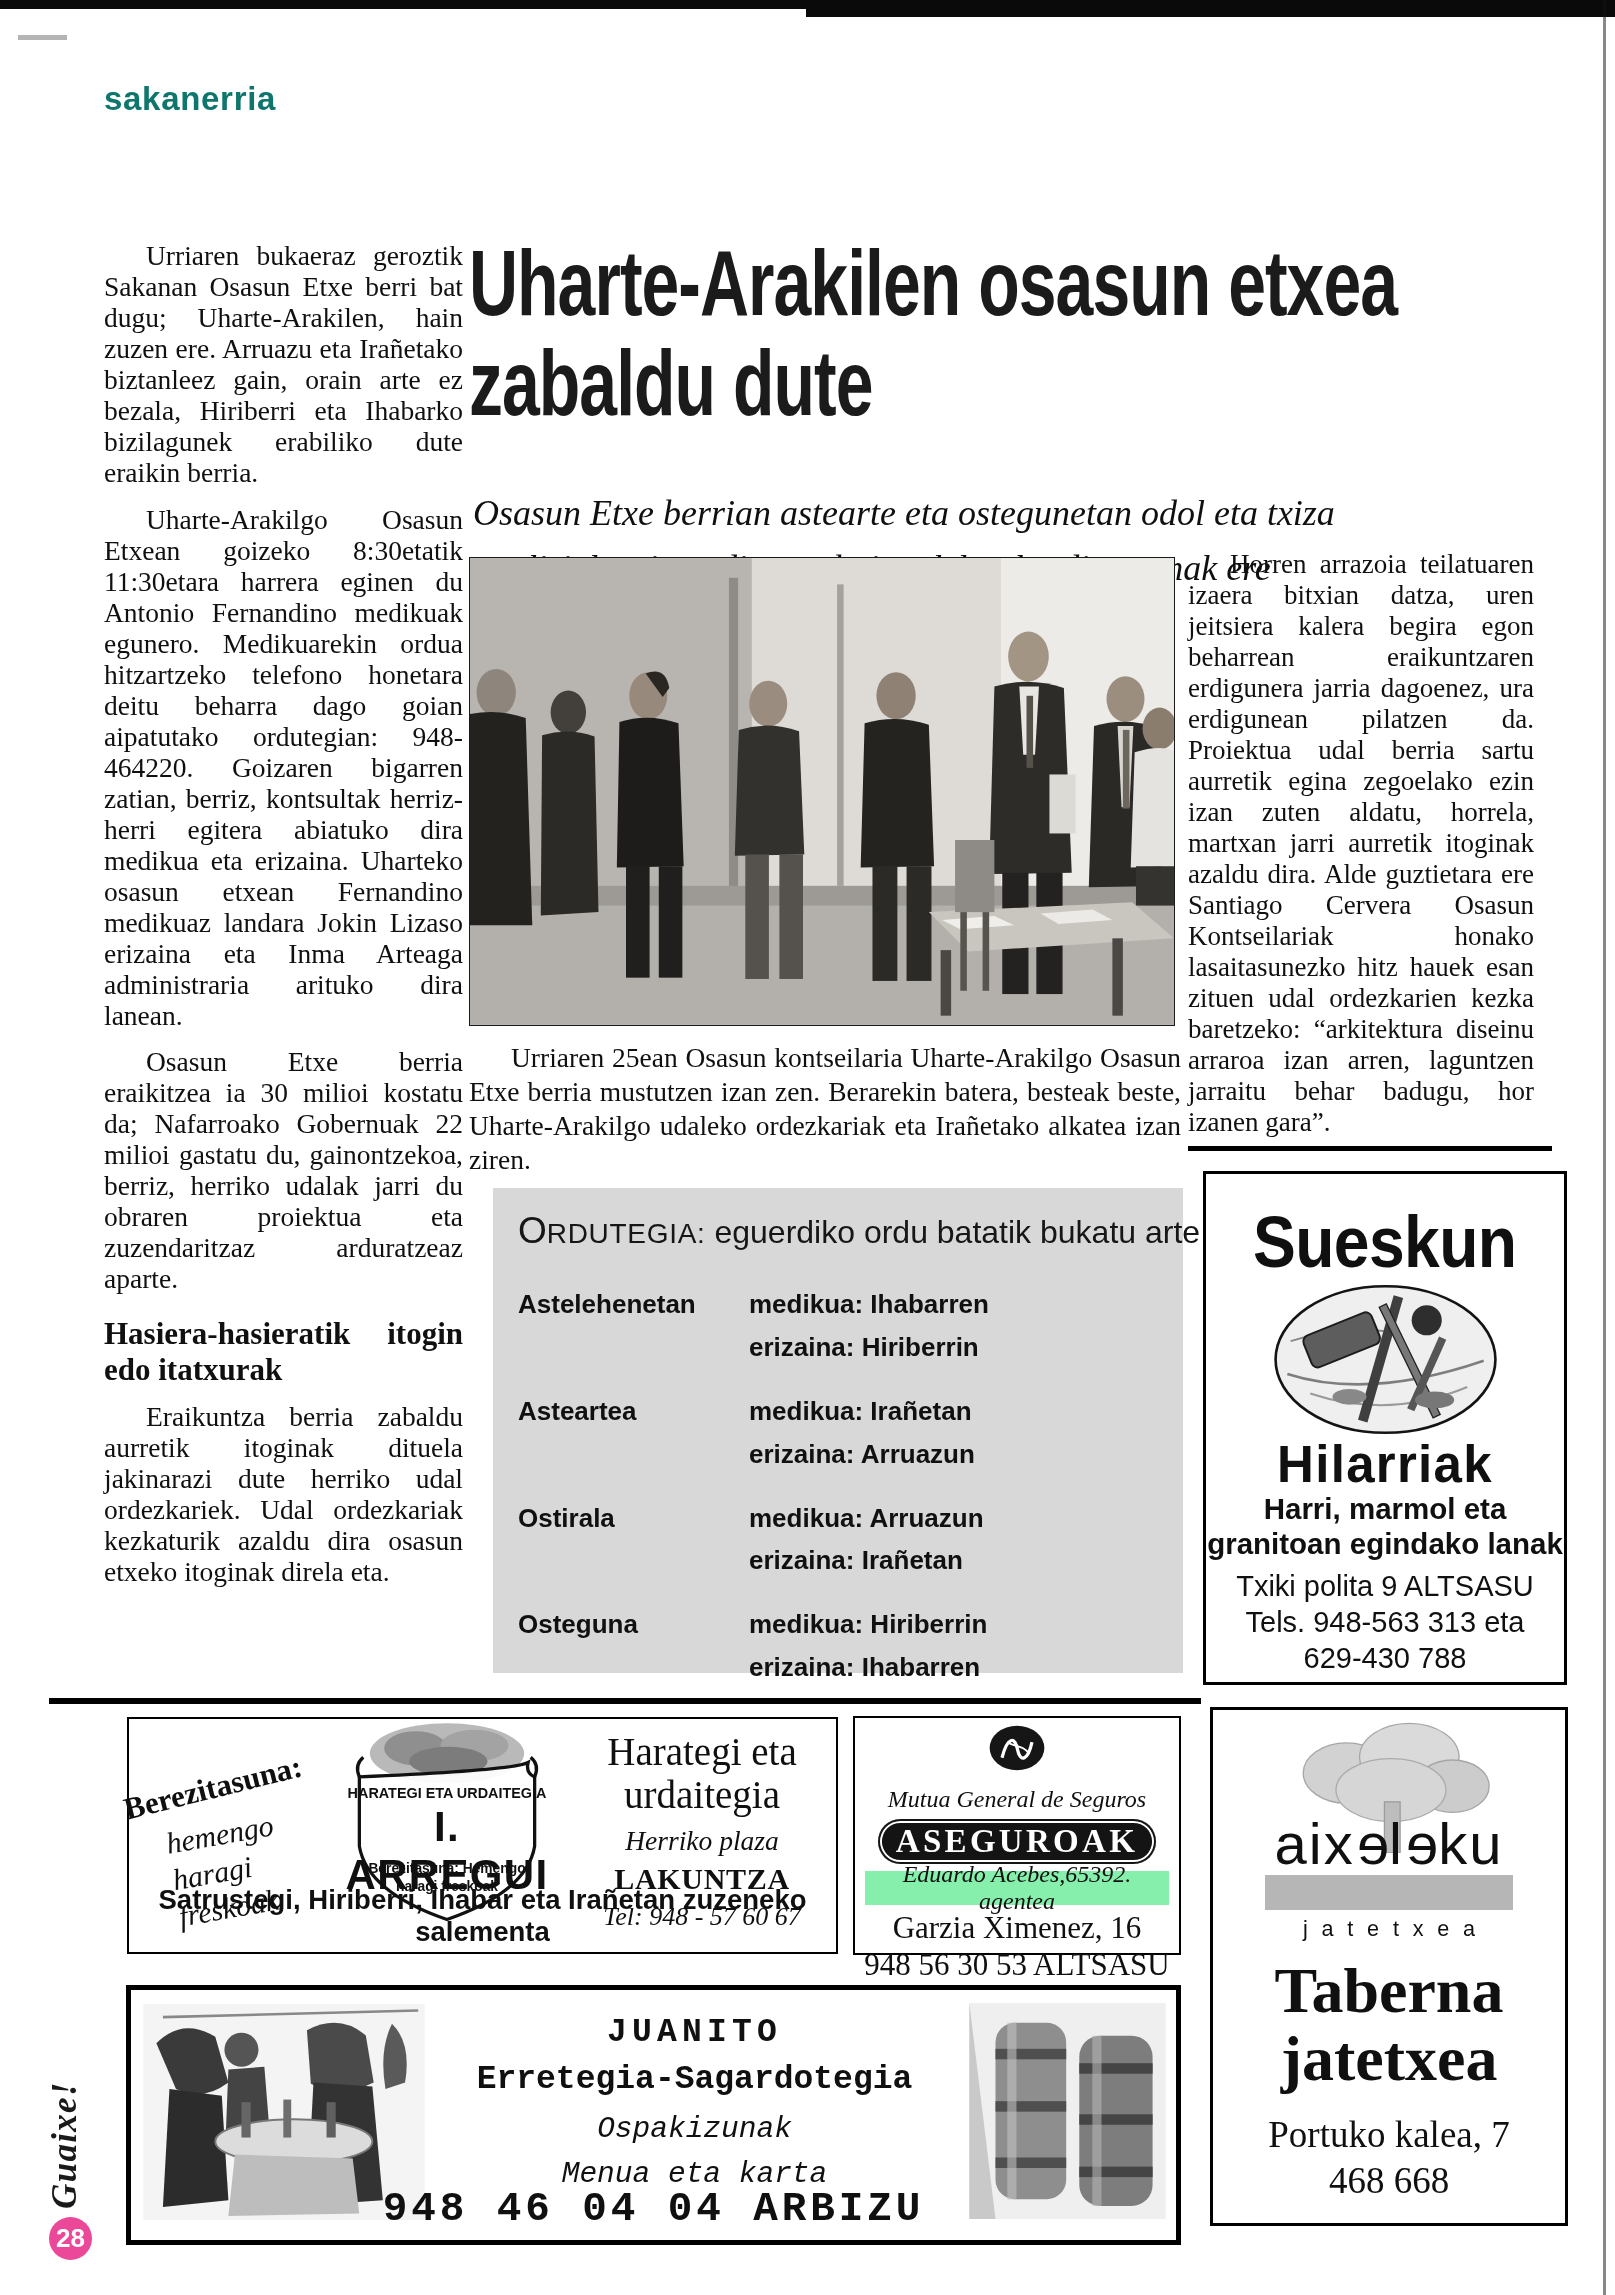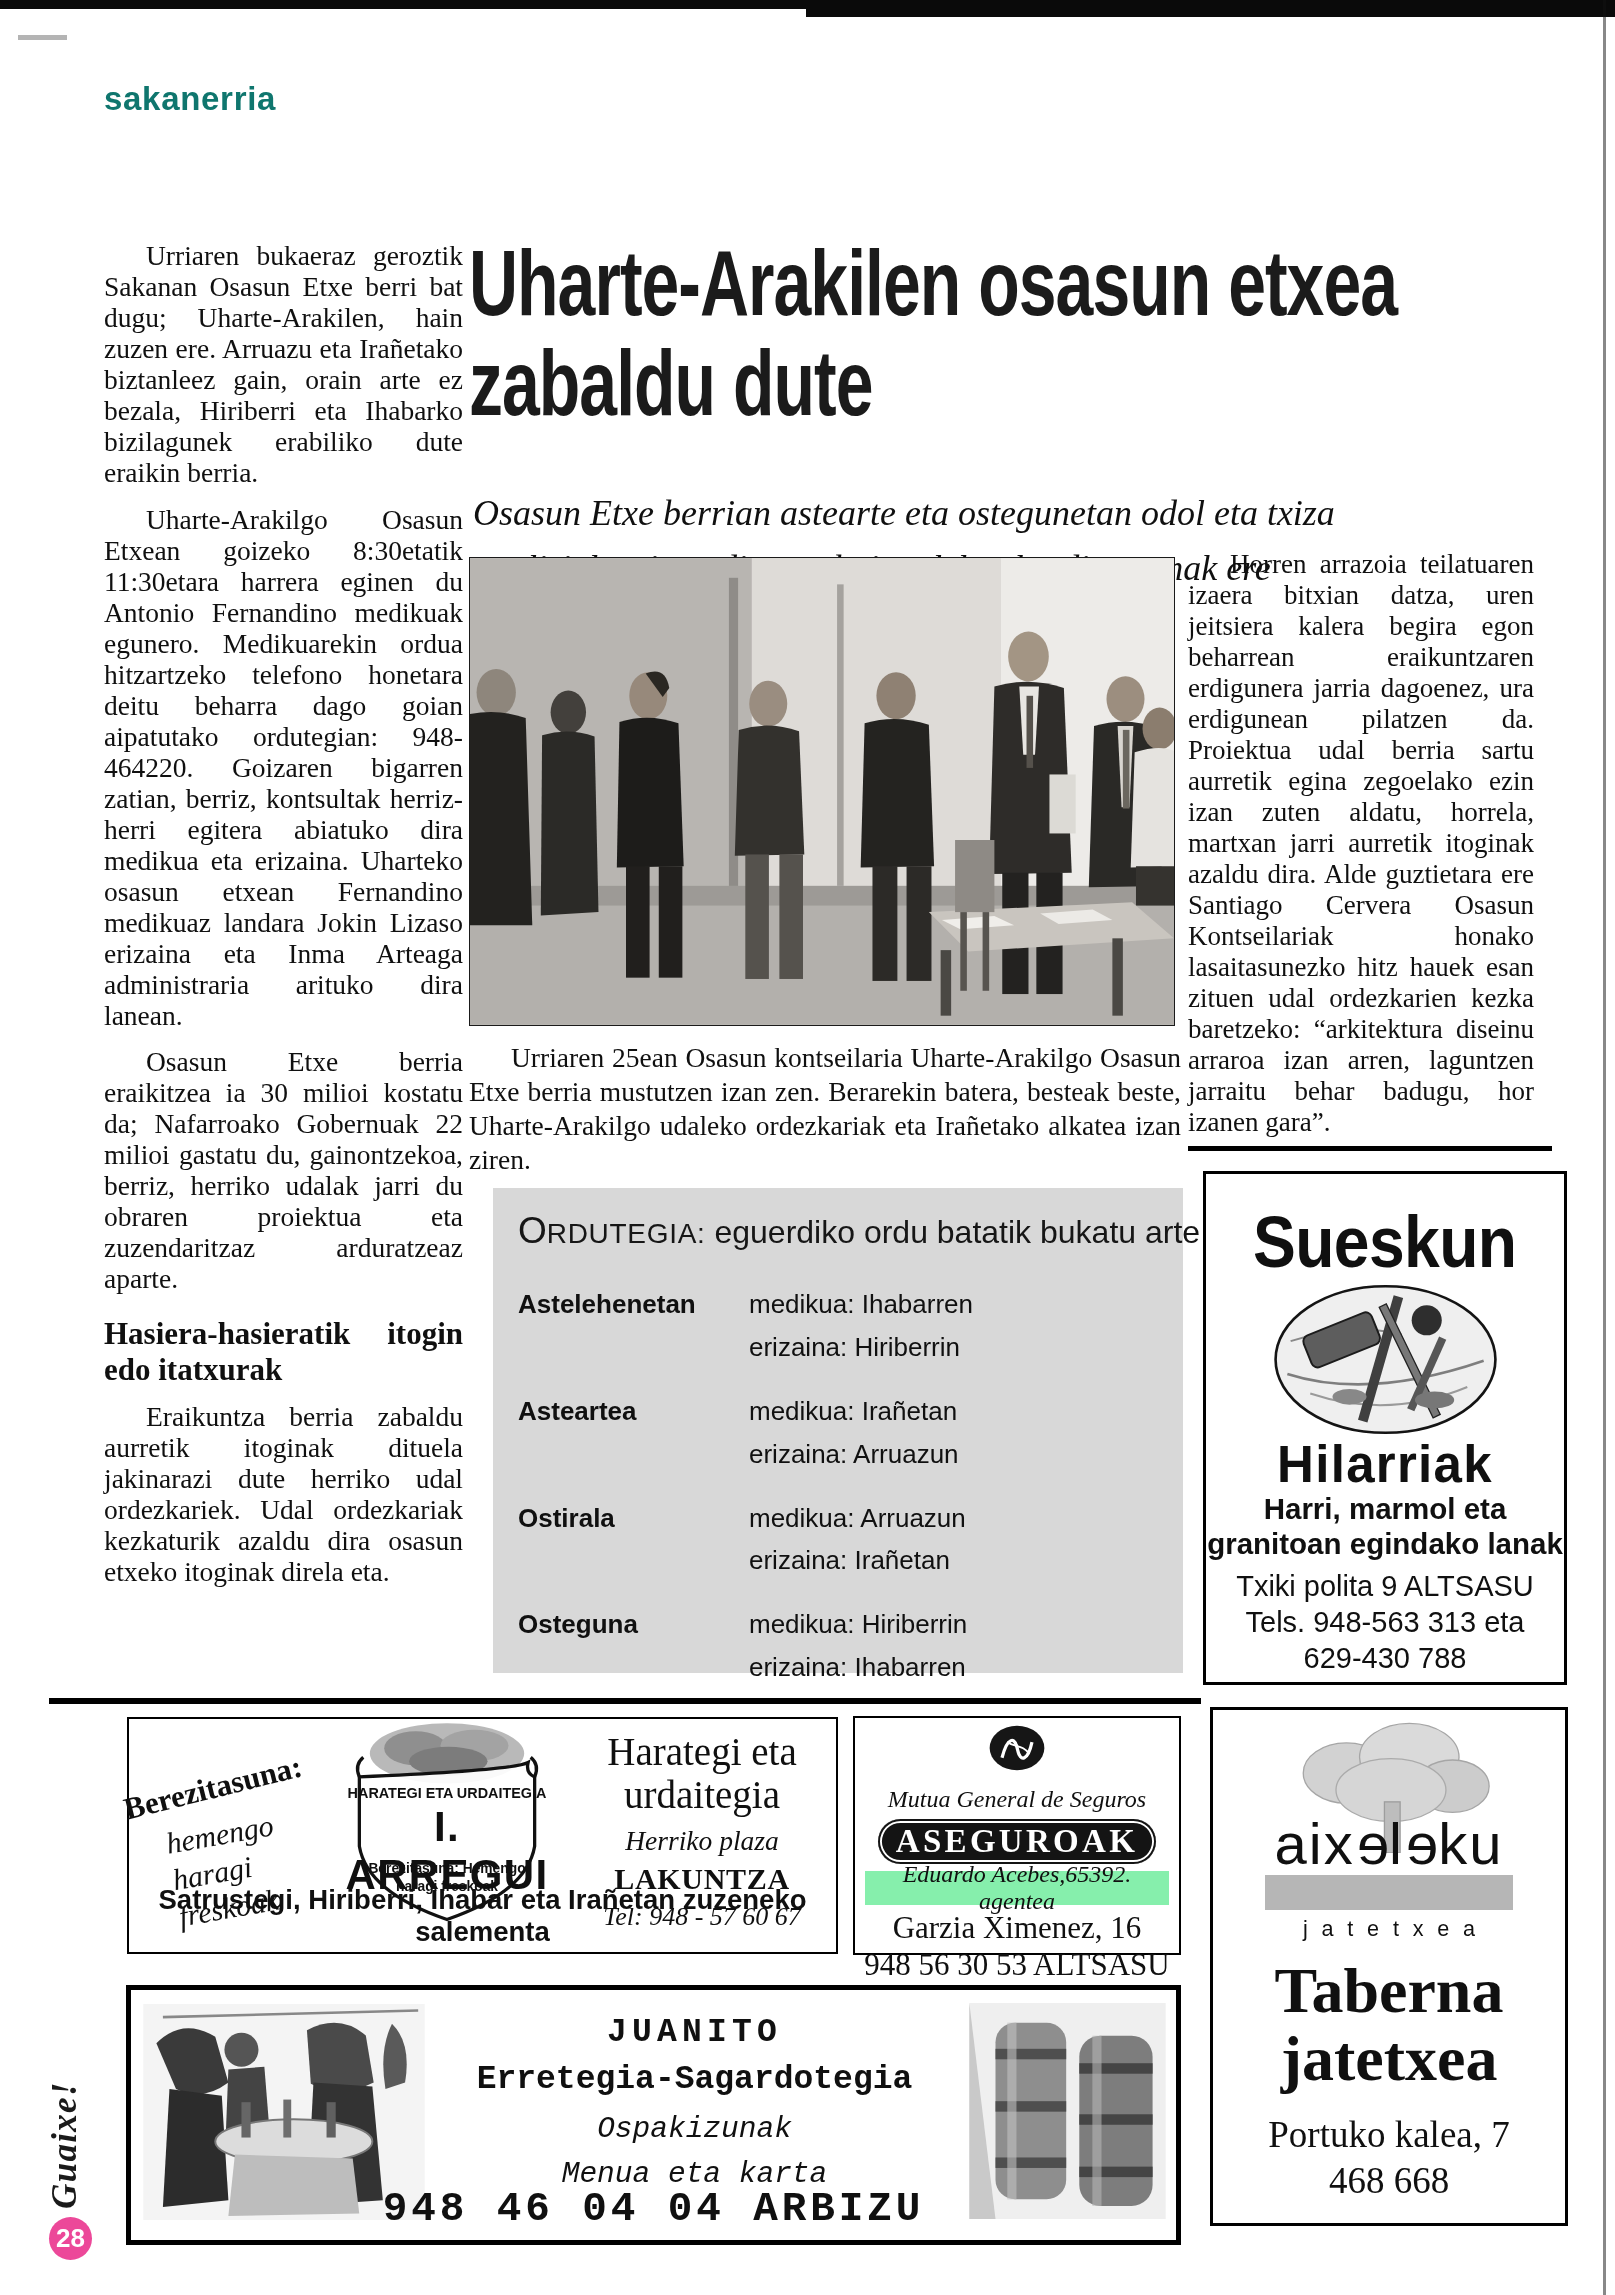--- a/index.html
+++ b/index.html
@@ -42,21 +42,21 @@
   .caption p{margin:0;text-indent:42px;}
   
   .schedule{left:493px;top:1188px;width:690px;height:485px;background:#d8d8d8;
     box-sizing:border-box;padding:22px 25px;font-family:"Liberation Sans",sans-serif;}
   .sch-title{white-space:nowrap;margin-bottom:37px;color:#161616;}
   .sch-title .t-big{font-size:37px;}
   .sch-title .t-caps{font-size:28px;letter-spacing:0.7px;}
   .sch-title .t-rest{font-size:32px;}
   .sch-row{display:flex;margin-bottom:33px;}
   .sch-day{flex:0 0 231px;font-weight:700;font-size:26px;}
-  .sch-vals{display:flex;flex-direction:column;gap:11.8px;font-weight:400;font-size:26px;}
+  .sch-vals{display:flex;flex-direction:column;gap:11.8px;font-weight:700;font-size:26px;}
   
   .adbox{box-sizing:border-box;border:3.3px solid #000;background:#fff;}
   
   .sueskun{left:1203px;top:1171px;width:364px;height:514px;text-align:center;
     font-family:"Liberation Sans",sans-serif;padding-top:31px;}
   .sueskun .brand{display:inline-block;font-weight:900;font-size:73px;line-height:1;
     transform:scaleX(0.88);letter-spacing:-0.7px;}
   .sueskun .product{font-weight:900;font-size:51px;line-height:1.05;letter-spacing:1.3px;margin-top:1.3px;}
   .sueskun .desc{font-weight:700;font-size:29.5px;line-height:1.18;}
   .sueskun .addr,.sueskun .tel{font-size:29px;line-height:1.25;}

